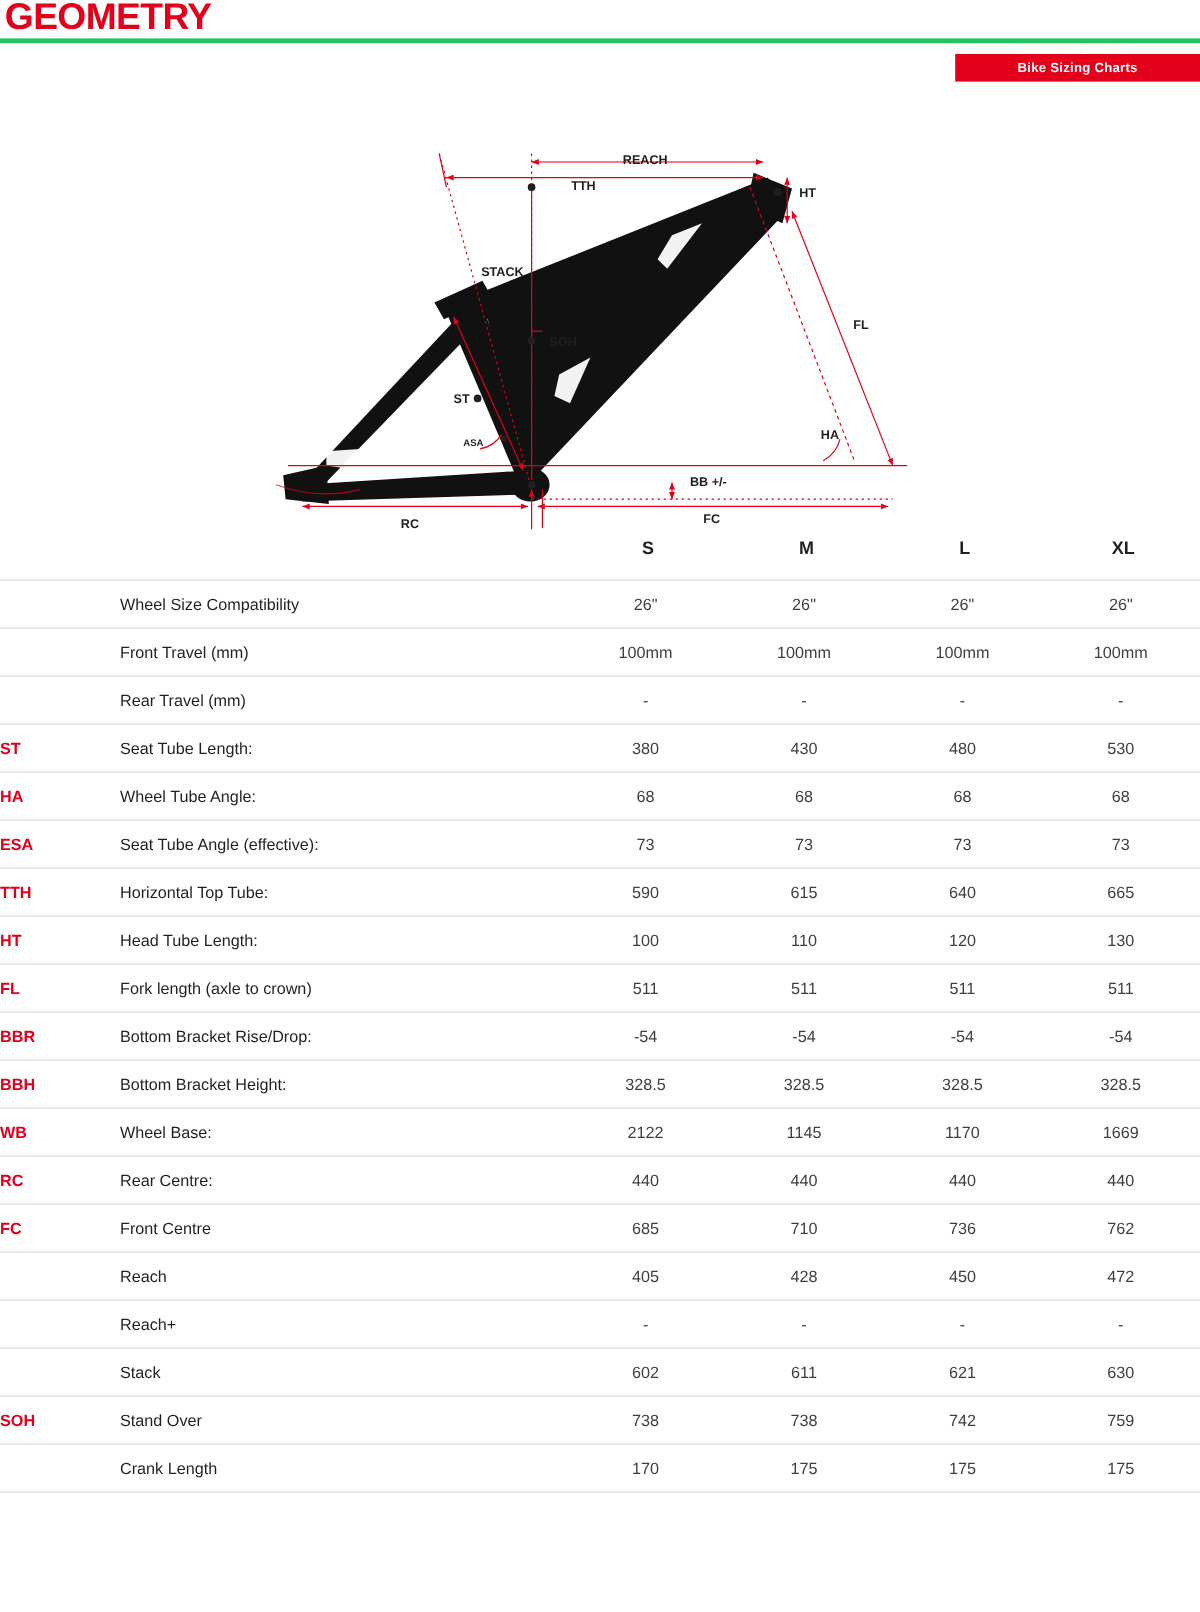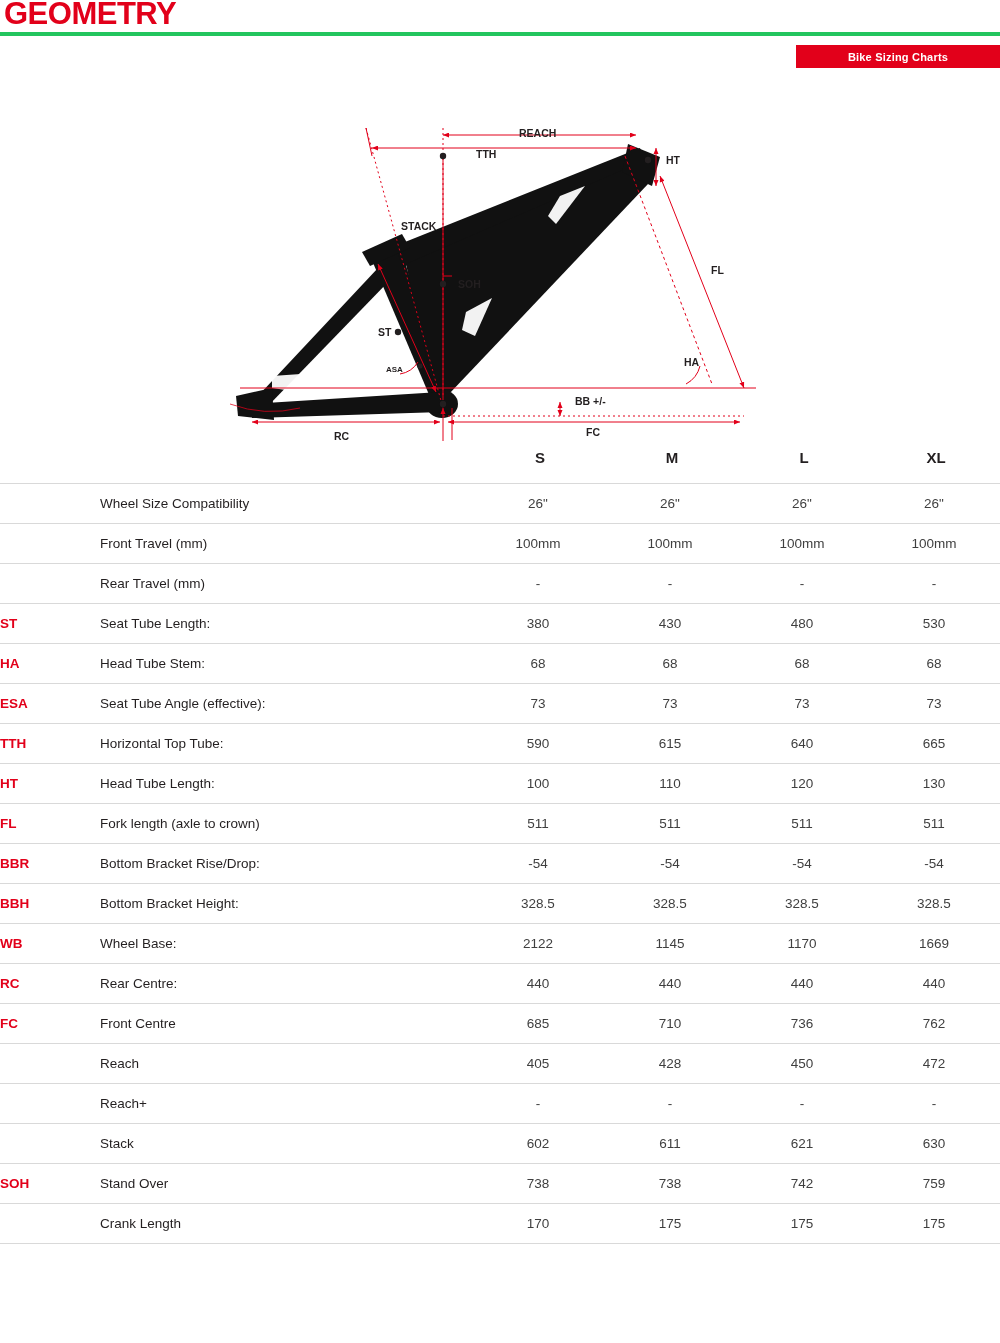--- a/index.html
+++ b/index.html
@@ -275,21 +275,21 @@
         <tr>
           <td class="code">ST</td>
           <td class="label">Seat Tube Length:</td>
           <td class="val">380</td>
           <td class="val">430</td>
           <td class="val">480</td>
           <td class="val">530</td>
         </tr>
         <tr>
           <td class="code">HA</td>
-          <td class="label">Head Tube Stem:</td>
+          <td class="label">Wheel Tube Angle:</td>
           <td class="val">68</td>
           <td class="val">68</td>
           <td class="val">68</td>
           <td class="val">68</td>
         </tr>
         <tr>
           <td class="code">ESA</td>
           <td class="label">Seat Tube Angle (effective):</td>
           <td class="val">73</td>
           <td class="val">73</td>

